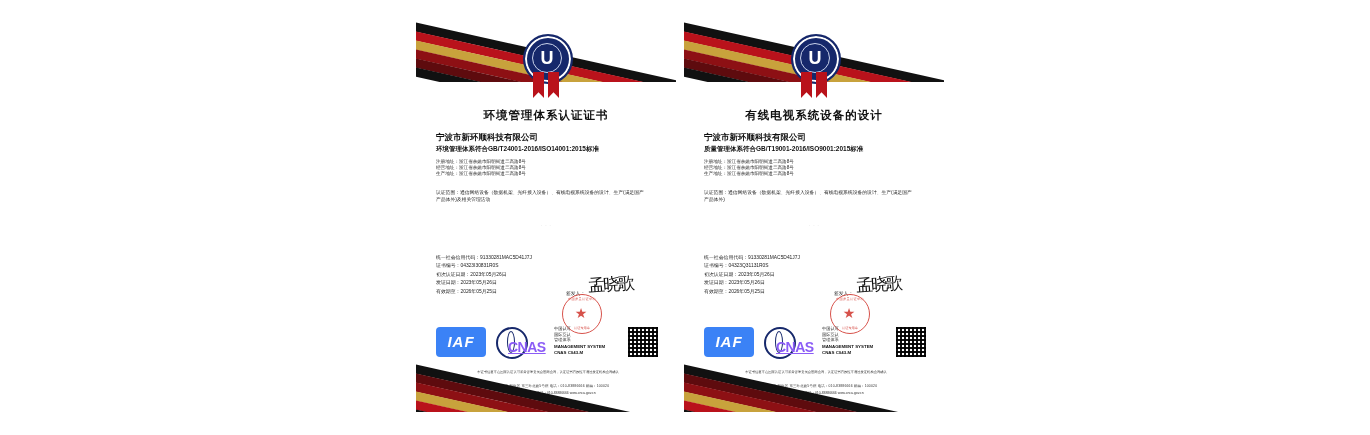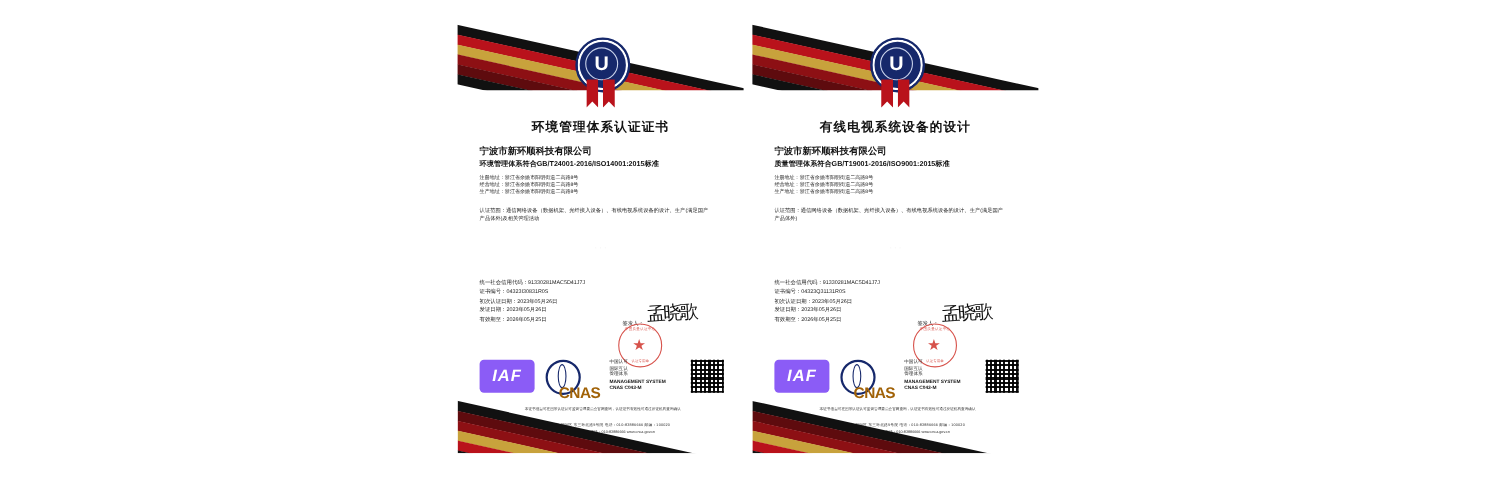--- a/index.html
+++ b/index.html
@@ -213,21 +213,21 @@
     top: 303px;
     left: 20px;
     width: 222px;
     height: 38px;
   }
   .iaf {
     position: absolute;
     left: 0; top: 2px;
     width: 50px; height: 30px;
     border-radius: 4px;
-    background: #8b5cf6;
+    background: #3b82f6;
     color: #ffffff;
     font-size: 15px;
     font-weight: bold;
     font-style: italic;
     text-align: center;
     line-height: 30px;
     letter-spacing: 1px;
   }
   .cnas {
     position: absolute;
@@ -244,25 +244,26 @@
   .cnas .globe:after {
     content: "";
     position: absolute;
     top: 2px; left: 9px;
     width: 6px; height: 20px;
     border: 1.2px solid #16286b;
     border-radius: 50%;
   }
   .cnas .word {
     position: absolute;
-    top: 24px; left: 14px;
+    top: 14px; left: 14px;
     font-size: 14px;
     font-weight: bold;
-    color: #a16207;
+    color: #8b5cf6;
     letter-spacing: -.5px;
+    text-decoration: underline;
   }
   .cnas-cn {
     position: absolute;
     left: 118px; top: 1px;
     font-size: 4.2px;
     line-height: 5.6px;
     color: #222222;
   }
   .cnas-ms {
     position: absolute;

